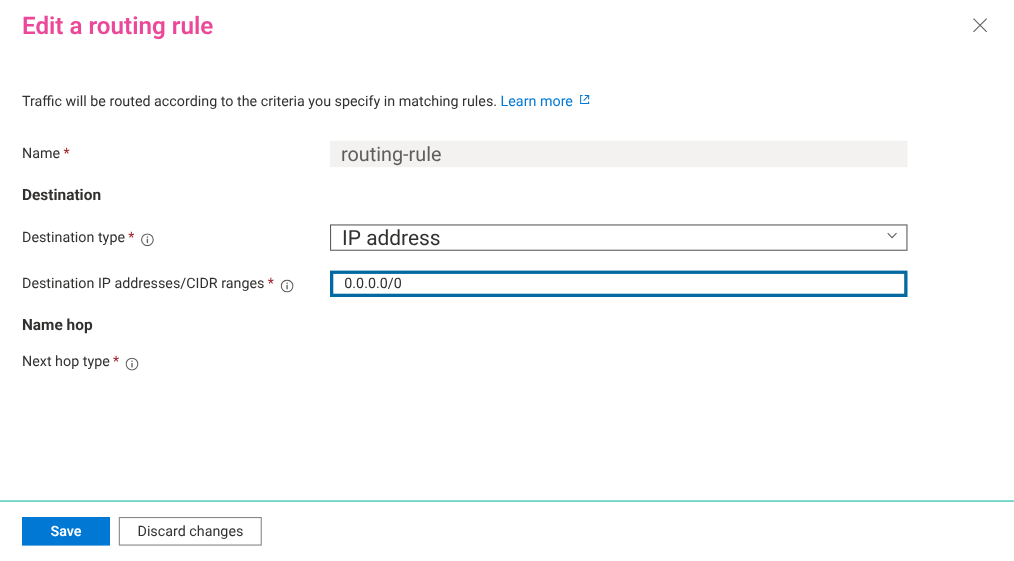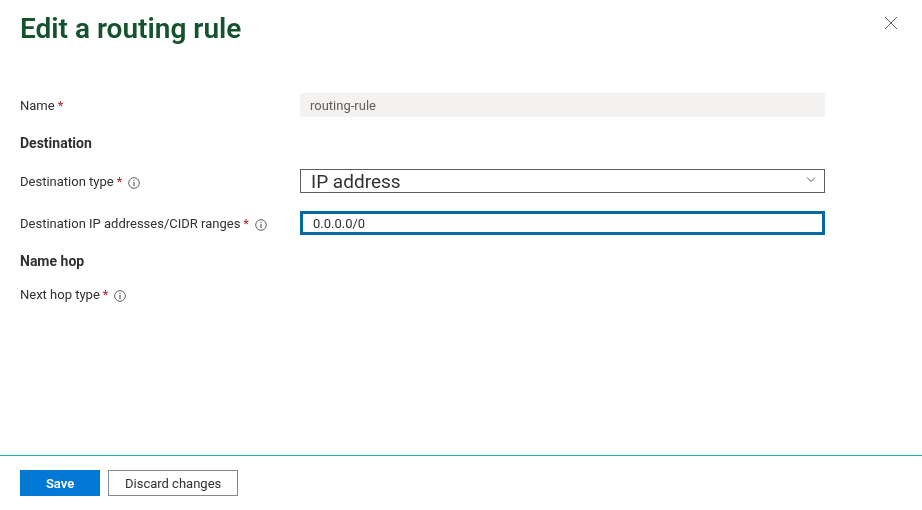--- a/index.html
+++ b/index.html
@@ -17,23 +17,23 @@
       position: relative;
       overflow: hidden;
     }
     .header {
       display: flex;
       justify-content: space-between;
       align-items: flex-start;
       padding: 12px 20px 0 20px;
     }
     .title {
-      font-size: 28px;
+      font-size: 22px;
       font-weight: 600;
-      color: #14532d;
+      color: #ec4899;
     }
     .close-btn {
       cursor: pointer;
       padding: 4px;
       color: #605e5c;
       display: flex;
       align-items: center;
       justify-content: center;
     }
     .content {
@@ -80,21 +80,21 @@
       flex: 1;
       max-width: 525px;
     }
     .readonly-input {
       width: 100%;
       height: 24px;
       padding: 3px 10px;
       background: #f3f2f1;
       border: none;
       color: #605e5c;
-      font-size: 13px;
+      font-size: 18px;
       font-family: inherit;
     }
     .text-input {
       width: 100%;
       height: 24px;
       padding: 3px 10px;
       border: 3px solid #0369a1;
       background: #ffffff;
       color: #323130;
       font-size: 13px;
@@ -168,20 +168,31 @@
 <div class="header">
   <h1 class="title">Edit a routing rule</h1>
   <div class="close-btn">
     <svg width="14" height="14" viewBox="0 0 14 14">
         <path d="M1 1 L13 13 M13 1 L1 13" stroke="currentColor" stroke-width="1" fill="none"></path>
       </svg>
   </div>
 </div>
 
 <div class="content">
+  <p class="description">
+    <span>Traffic will be routed according to the criteria you specify in matching rules.</span>
+    <a class="learn-more">
+      <span>Learn more</span>
+      <span class="learn-more-icon">
+        <svg width="11" height="11" viewBox="0 0 12 12">
+            <path d="M4 2 H2 V10 H10 V8 M6 2 H10 V6 M10 2 L5 7" stroke="currentColor" stroke-width="1" fill="none"></path>
+          </svg>
+      </span>
+    </a>
+  </p>
 
   <div class="form-row">
     <div class="form-label">
       <span>Name</span>
       <span class="required">*</span>
     </div>
     <div class="form-control-wrap">
       <input class="readonly-input" readonly="" value="routing-rule" style="">
     </div>
   </div>

